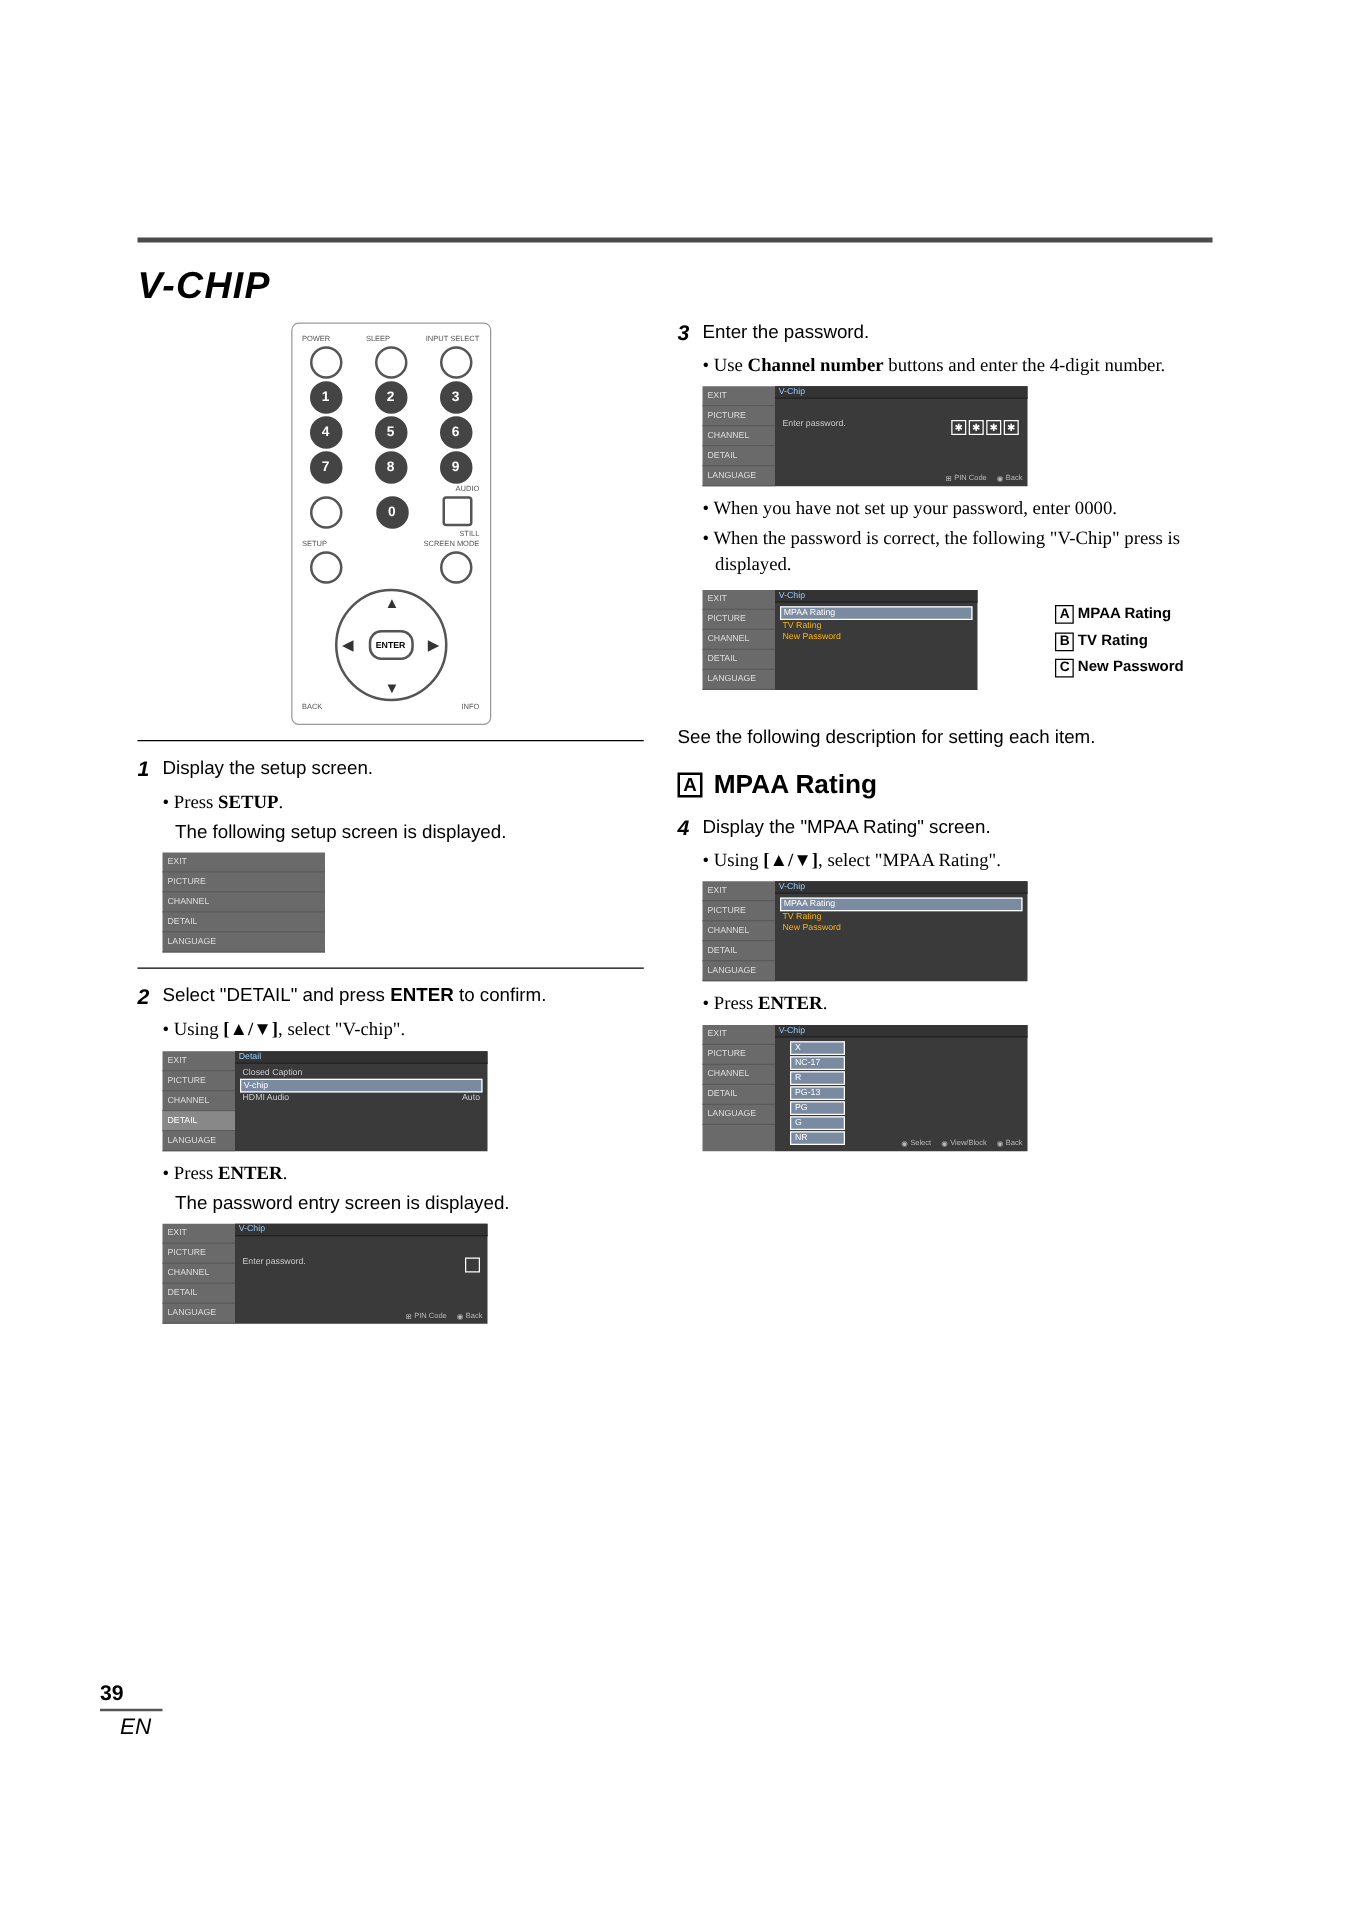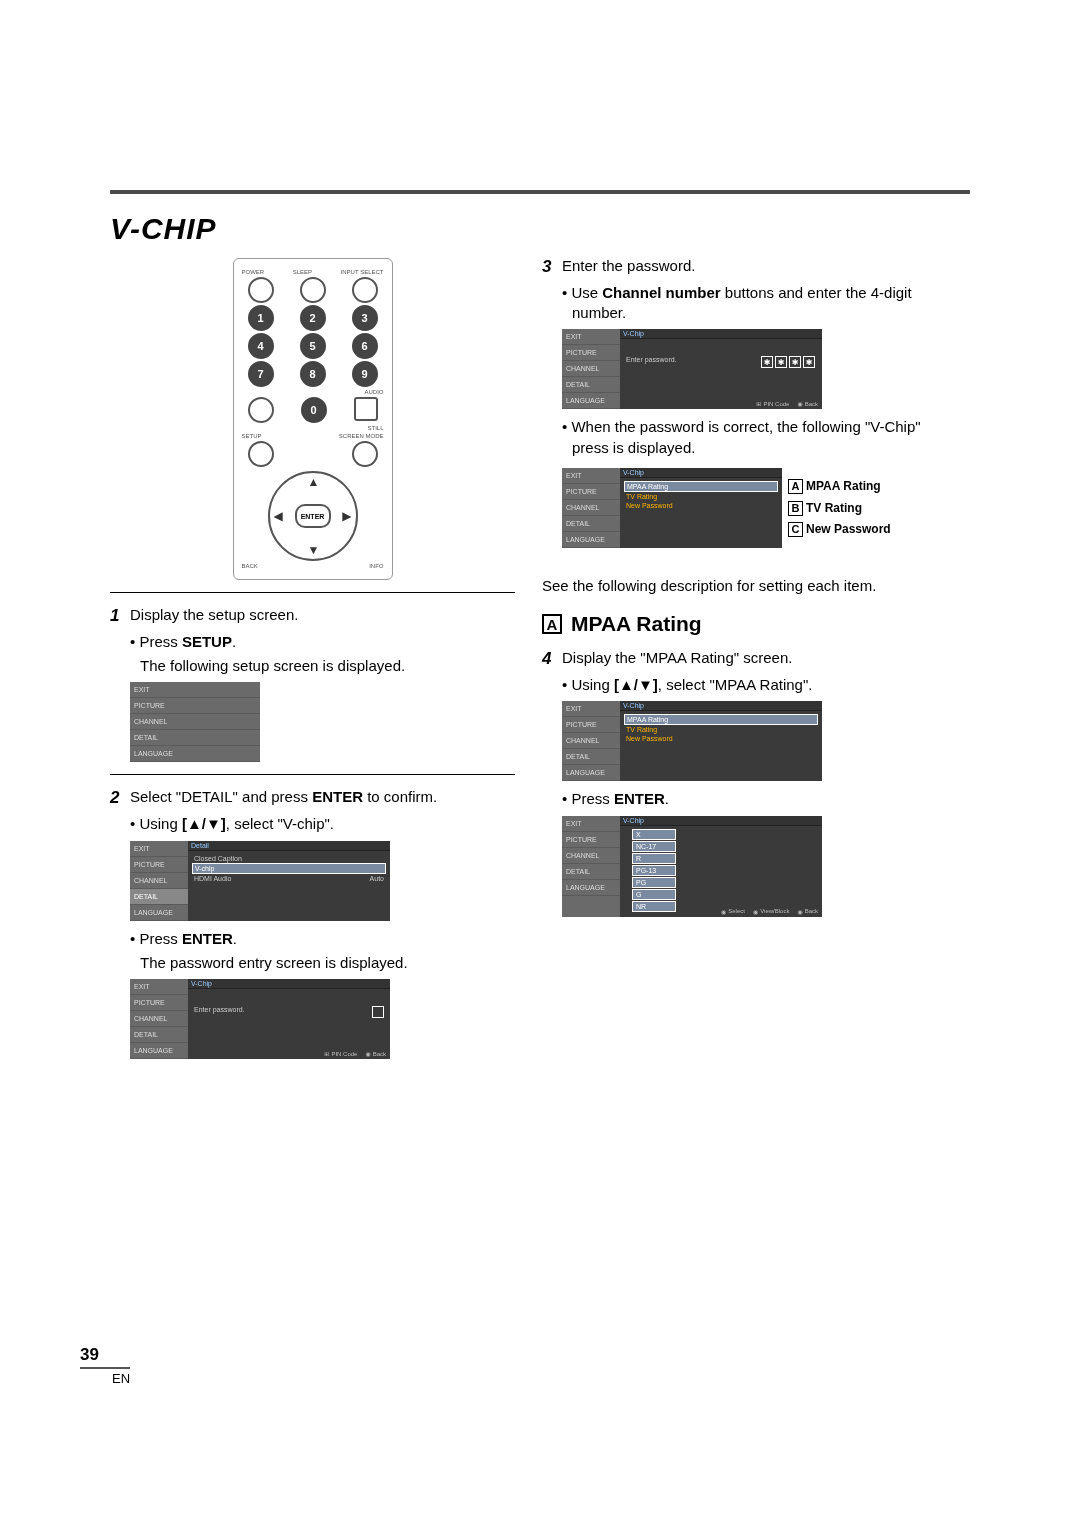--- a/index.html
+++ b/index.html
@@ -49,20 +49,21 @@
     margin-bottom: 4px;
   }
   .stepnum { font-style: italic; font-weight: bold; font-size: 17px; min-width: 14px;}
   .bullet {
     font-size: 15px;
     line-height: 1.35;
     margin-left: 20px;
     text-indent: -10px;
     padding-left: 10px;
     margin-bottom: 4px;
+    font-family: Liberation Serif, serif;
   }
   .bullet2 {
     font-size: 15px;
     line-height: 1.35;
     margin-left: 30px;
     margin-bottom: 4px;
   }
   .hr-thin {
     border: none;
     border-top: 1px solid #000;
@@ -133,21 +134,21 @@
   }
   .osd .row { display:flex;justify-content:space-between;padding:1px 2px;font-size:7px;color:#ccc;}
   .osd .row.hl{background:#7a8aa0;color:#fff;border:1px solid #fff;}
   .osd .row.ylw{color:#ffb400;}
   .osd .foot{position:absolute;bottom:2px;right:4px;left:4px;font-size:6px;color:#bbb;display:flex;gap:8px;justify-content:flex-end;}
   .osd .foot .grp{display:flex;align-items:center;gap:2px;}
   .pwbox{display:inline-block;width:12px;height:12px;border:1px solid #fff;margin-left:36px;}
   .pwstar{display:inline-block;width:12px;height:12px;border:1px solid #fff;margin:0 1px;line-height:12px;text-align:center;color:#fff;font-size:8px;}
   .pwstarrow{white-space:nowrap;}
   .callouts{
-    position:relative;margin-left:20px;display:flex;
+    position:relative;margin-left:20px;display:flex;justify-content:space-between;
   }
   .callouts .labels{
     margin-left:6px;font-size:12px;line-height:1.8;padding-top:14px;
   }
   .callouts .labels div{white-space:nowrap;}
   .boxletter{
     display:inline-block;border:1.5px solid #000;width:15px;height:15px;text-align:center;
     line-height:13px;font-size:11px;font-weight:bold;margin-right:3px;
   }
   h2.sub{
@@ -159,21 +160,21 @@
     margin-left:8px;
   }
   .ratinglist div{
     background:#7a8aa0;color:#fff;font-size:7px;border:1px solid #fff;width:44px;padding:1px 3px;margin-bottom:1px;
   }
   .footer{
     position:absolute;left:80px;top:1345px;
   }
   .footer .num{font-weight:bold;font-size:17px;}
   .footer .bar{border-top:2px solid #555;width:50px;margin:2px 0;}
-  .footer .en{font-size:13px;margin-left:32px;}
+  .footer .en{font-size:18px;margin-left:16px;font-style:italic;}
 </style>
 </head>
 <body>
 
 <div class="page">
   <div class="rule"></div>
 
   <div class="cols">
 
     <div class="col">
@@ -357,20 +358,21 @@
               <span class="pwstar">✱</span><span class="pwstar">✱</span><span class="pwstar">✱</span><span class="pwstar">✱</span>
             </span>
           </div>
           <div class="foot">
             <span class="grp">⊞ <span>PIN Code</span></span>
             <span class="grp">◉ <span>Back</span></span>
           </div>
         </div>
       </div>
 
+      <p class="bullet">• When you have not set up your password, enter 0000.</p>
       <p class="bullet">• When the password is correct, the following "V-Chip" press is displayed.</p>
 
       <div class="callouts">
         <div class="osd" style="width:220px;margin-left:0">
           <div class="side">
             <div>EXIT</div>
             <div>PICTURE</div>
             <div>CHANNEL</div>
             <div>DETAIL</div>
             <div>LANGUAGE</div>

